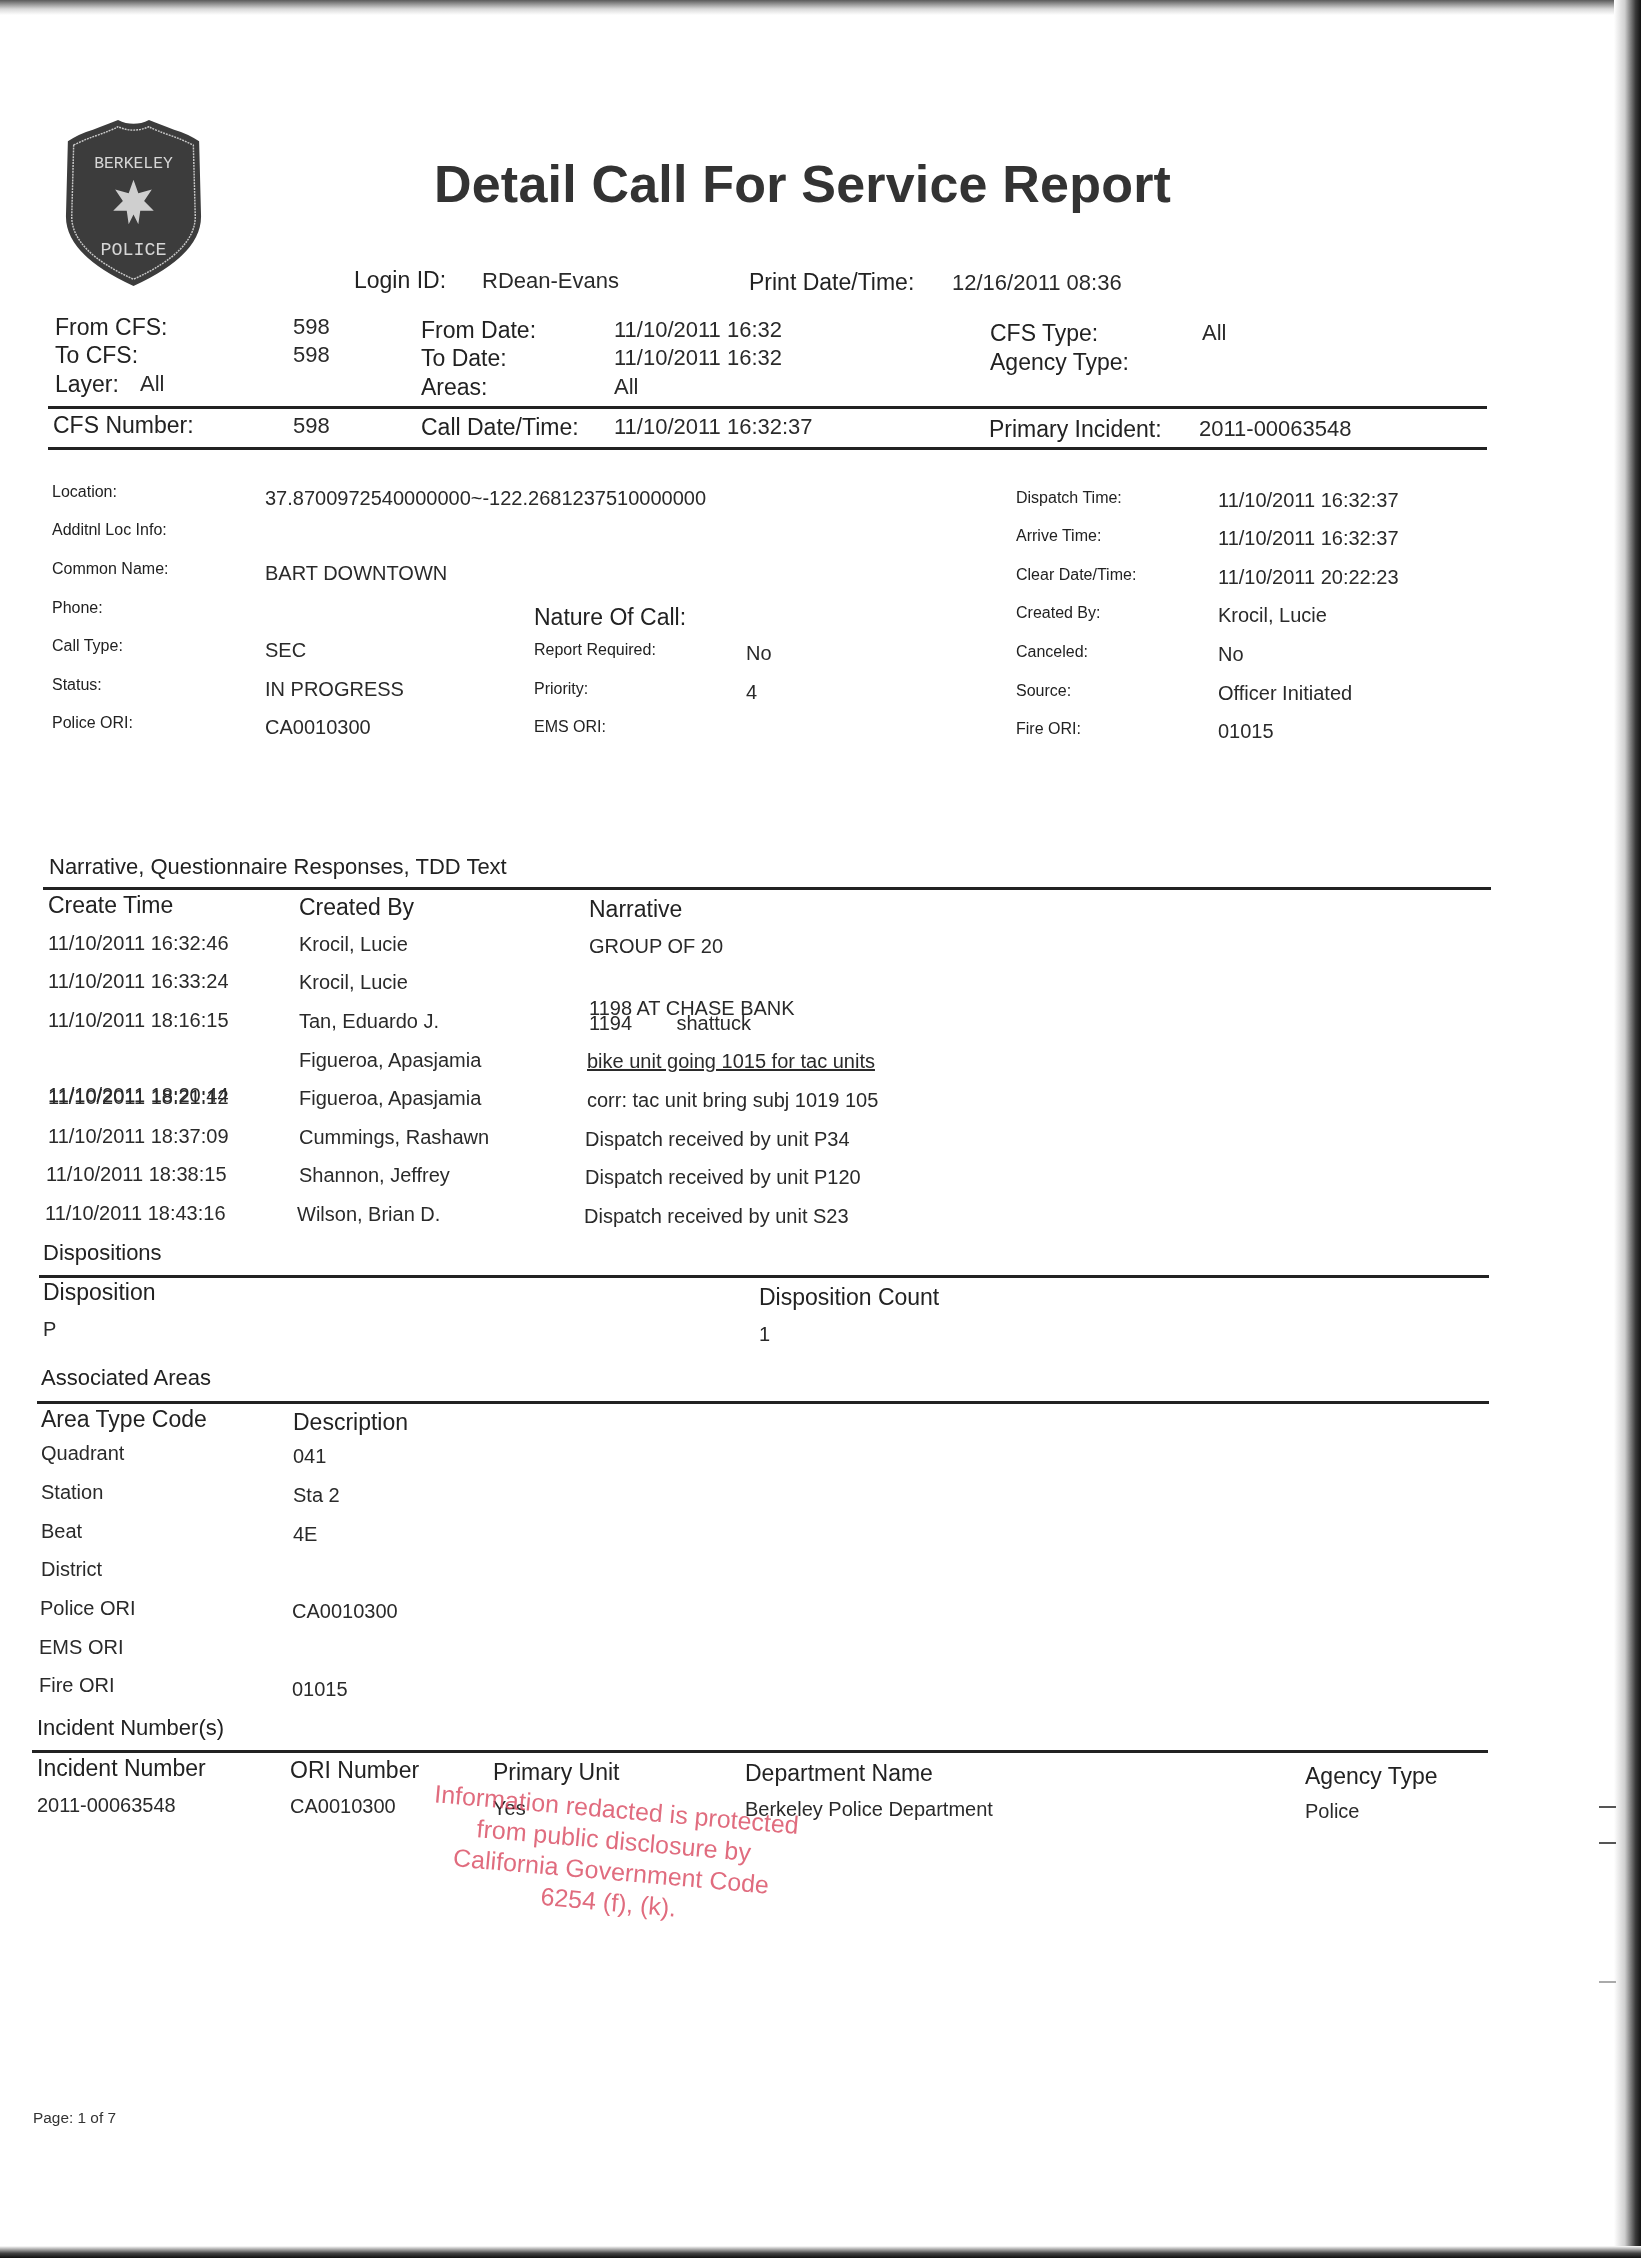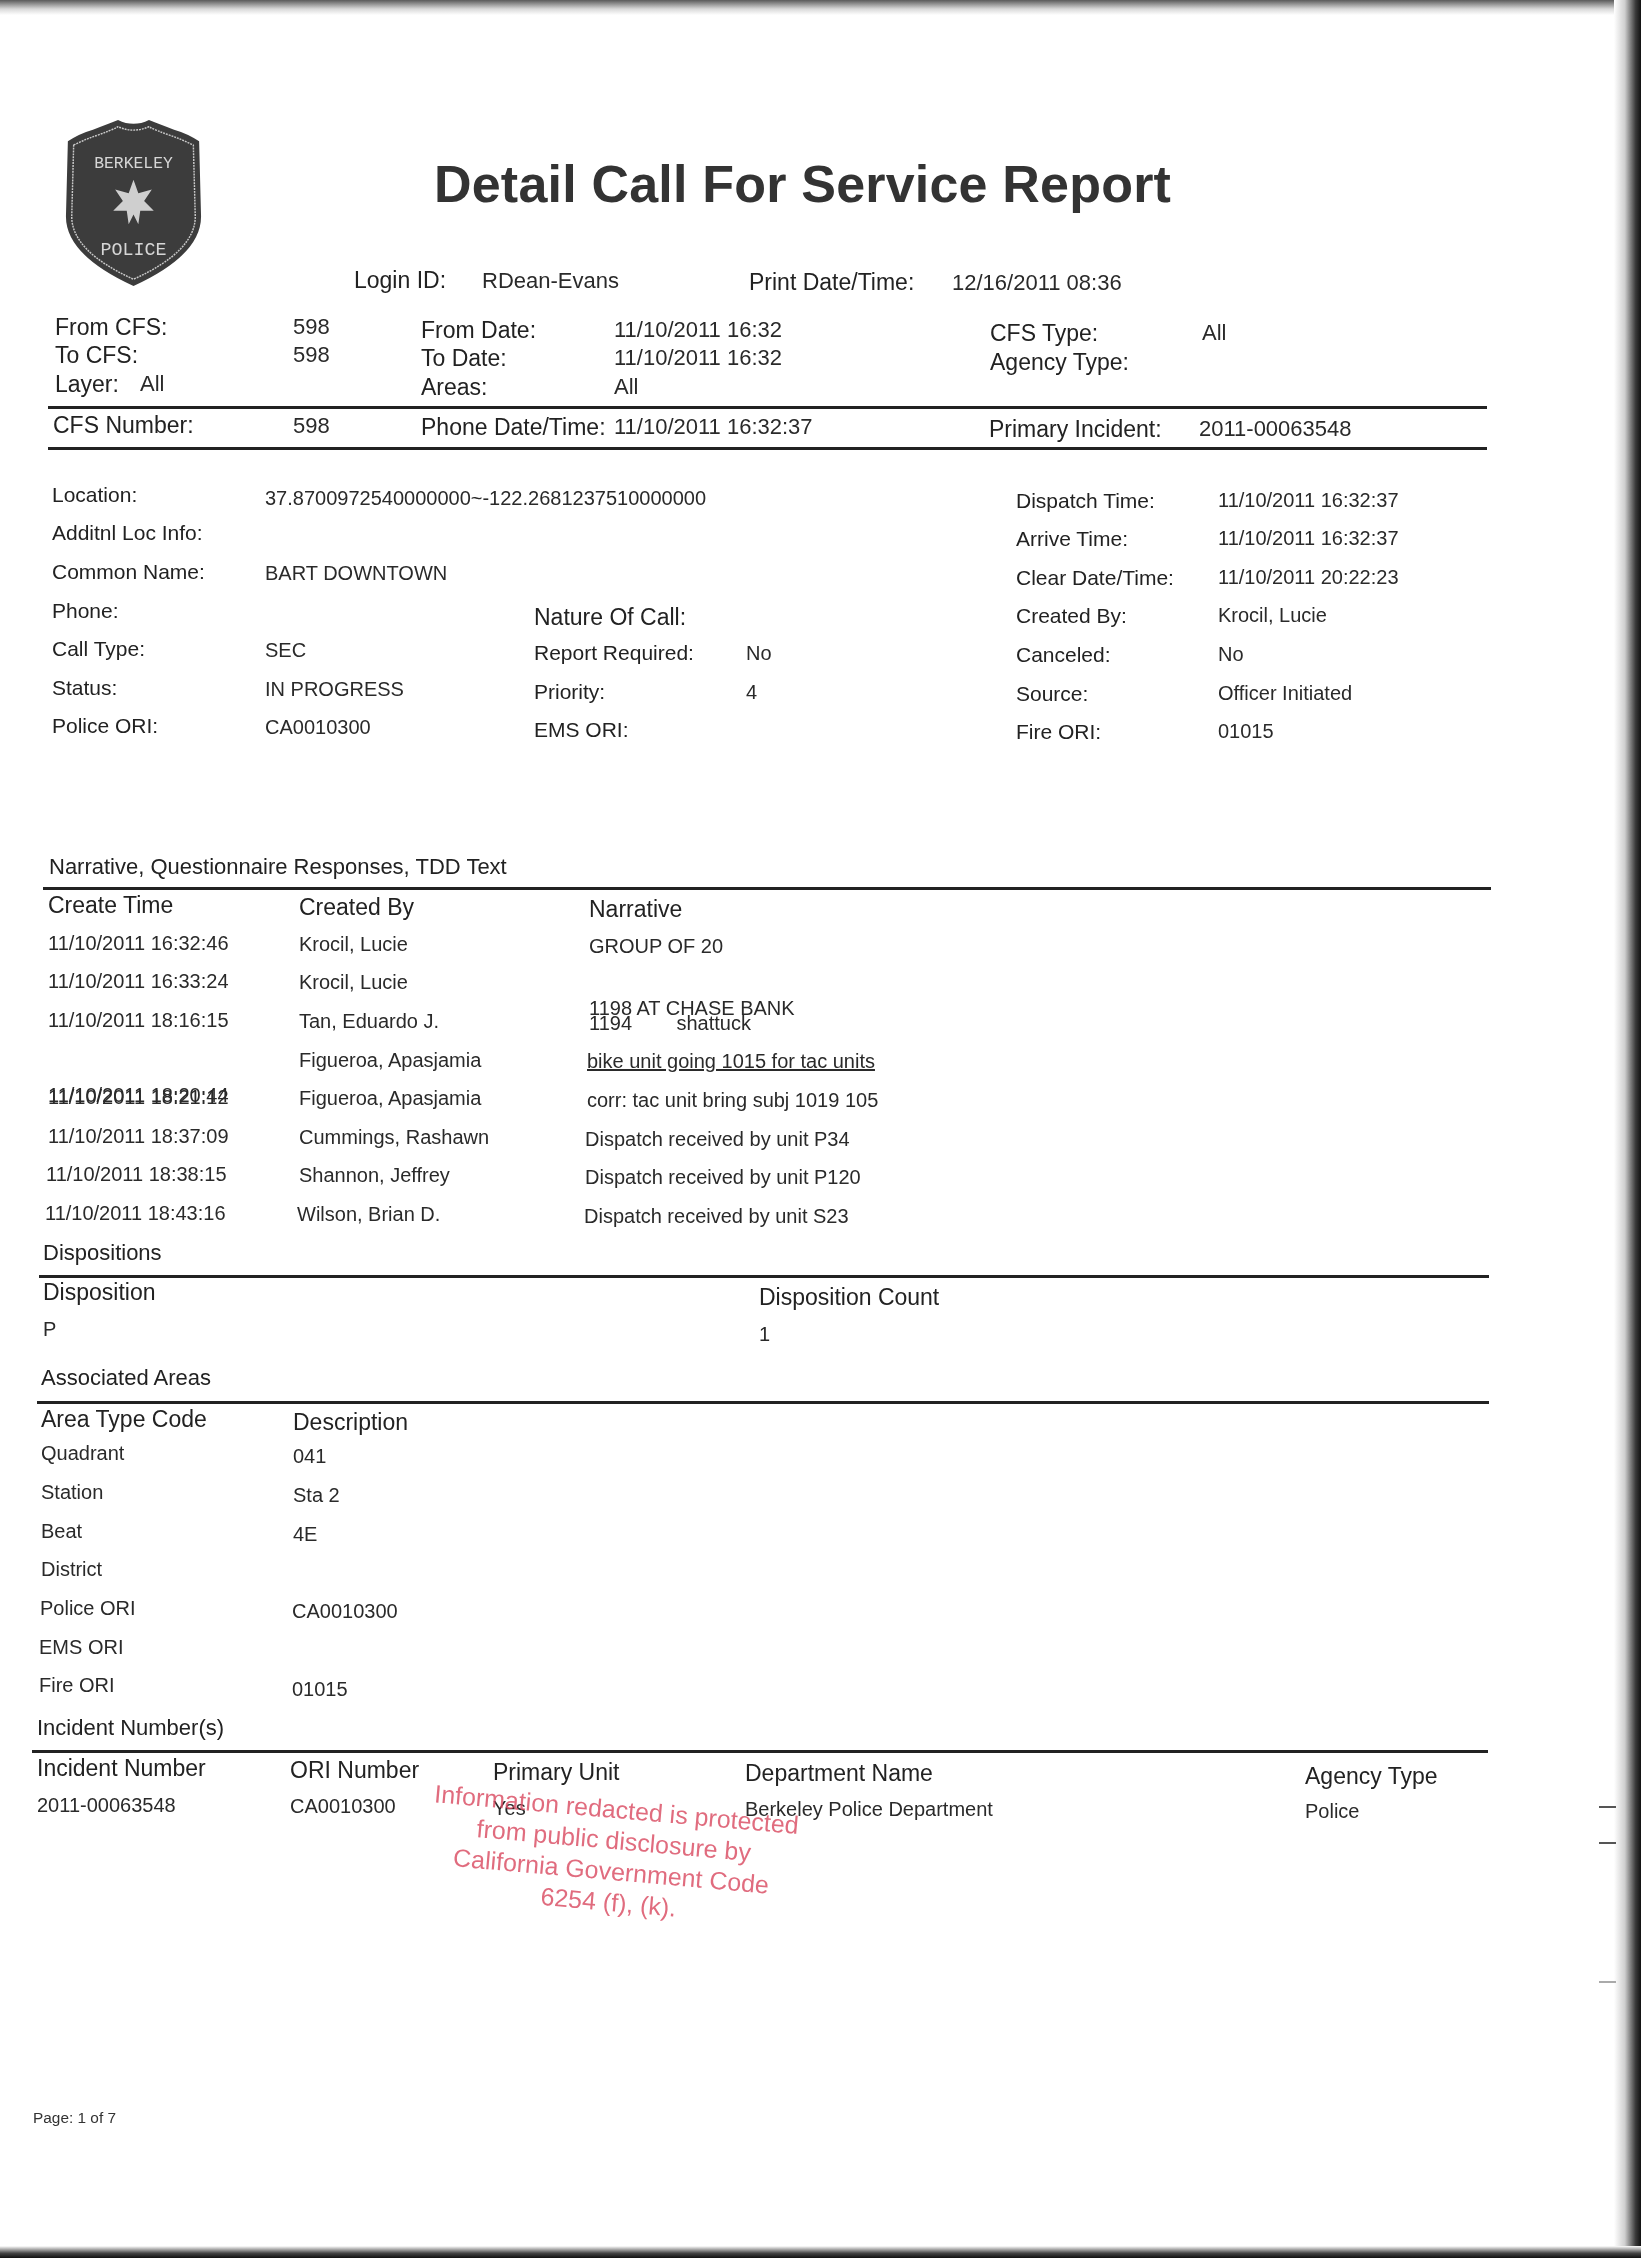--- a/index.html
+++ b/index.html
@@ -8,21 +8,21 @@
     background:#ffffff;
     font-family:"Liberation Sans", sans-serif; color:#1f1f1f;
   }
   .scan-top { position:absolute; left:0; top:0; width:1641px; height:15.4px;
     background:linear-gradient(#5a5a5a, #d9d9d9 60%, #fff); }
   .scan-right { position:absolute; right:0; top:0; width:27px; height:2258px;
     background:linear-gradient(90deg, #fff, #cfcfcf 40%, #3a3a3a 80%, #111); }
   .scan-bottom { position:absolute; left:0; bottom:0; width:1641px; height:11.6px;
     background:linear-gradient(#fff, #444 60%, #111); }
   .abs { position:absolute; white-space:nowrap; }
-  .lbl { font-size:21px; color:#222; }
+  .lbl { font-size:16px; color:#222; }
   .lbl-lg { font-size:23px; color:#222; }
   .val { font-size:20px; color:#2a2a2a; }
   .val-lg { font-size:22px; color:#2a2a2a; }
   .title { font-size:52px; font-weight:bold; color:#333; letter-spacing:0.2px; }
   .rule { position:absolute; height:2.9px; background:#222; }
   .section-title { font-size:22px; color:#222; font-weight:bold; }
   .badge { position:absolute; left:60px; top:120px; width:147px; height:166px; }
   .stamp { position:absolute; left:381px; top:1794px; width:463px;
     transform:rotate(5deg); transform-origin:center;
     color:#d9485f; opacity:0.8; font-size:25px; line-height:31px; text-align:center; }
@@ -69,21 +69,21 @@
 
 <div class="abs lbl-lg" style="left:990px; top:320px;">CFS Type:</div>
 <div class="abs val-lg" style="left:1202px; top:320px;">All</div>
 <div class="abs lbl-lg" style="left:990px; top:349px;">Agency Type:</div>
 <div class="abs val-lg" style="left:1202px; top:349px;"></div>
 
 <div class="rule" style="left:48px; top:406px; width:1439px;"></div>
 
 <div class="abs lbl-lg" style="left:53px; top:412px;">CFS Number:</div>
 <div class="abs val-lg" style="left:293px; top:413px;">598</div>
-<div class="abs lbl-lg" style="left:421px; top:414px;">Phone Date/Time:</div>
+<div class="abs lbl-lg" style="left:421px; top:414px;">Call Date/Time:</div>
 <div class="abs val-lg" style="left:614px; top:414px;">11/10/2011 16:32:37</div>
 <div class="abs lbl-lg" style="left:989px; top:416px;">Primary Incident:</div>
 <div class="abs val-lg" style="left:1199px; top:416px;">2011-00063548</div>
 
 <div class="rule" style="left:48px; top:447px; width:1439px;"></div>
 
 <div>
   <div class="abs lbl" style="left:52px; top:483px;">Location:</div>
   <div class="abs val" style="left:265px; top:487px;">37.8700972540000000~-122.2681237510000000</div>
   <div class="abs lbl" style="left:52px; top:521px;">Additnl Loc Info:</div>

